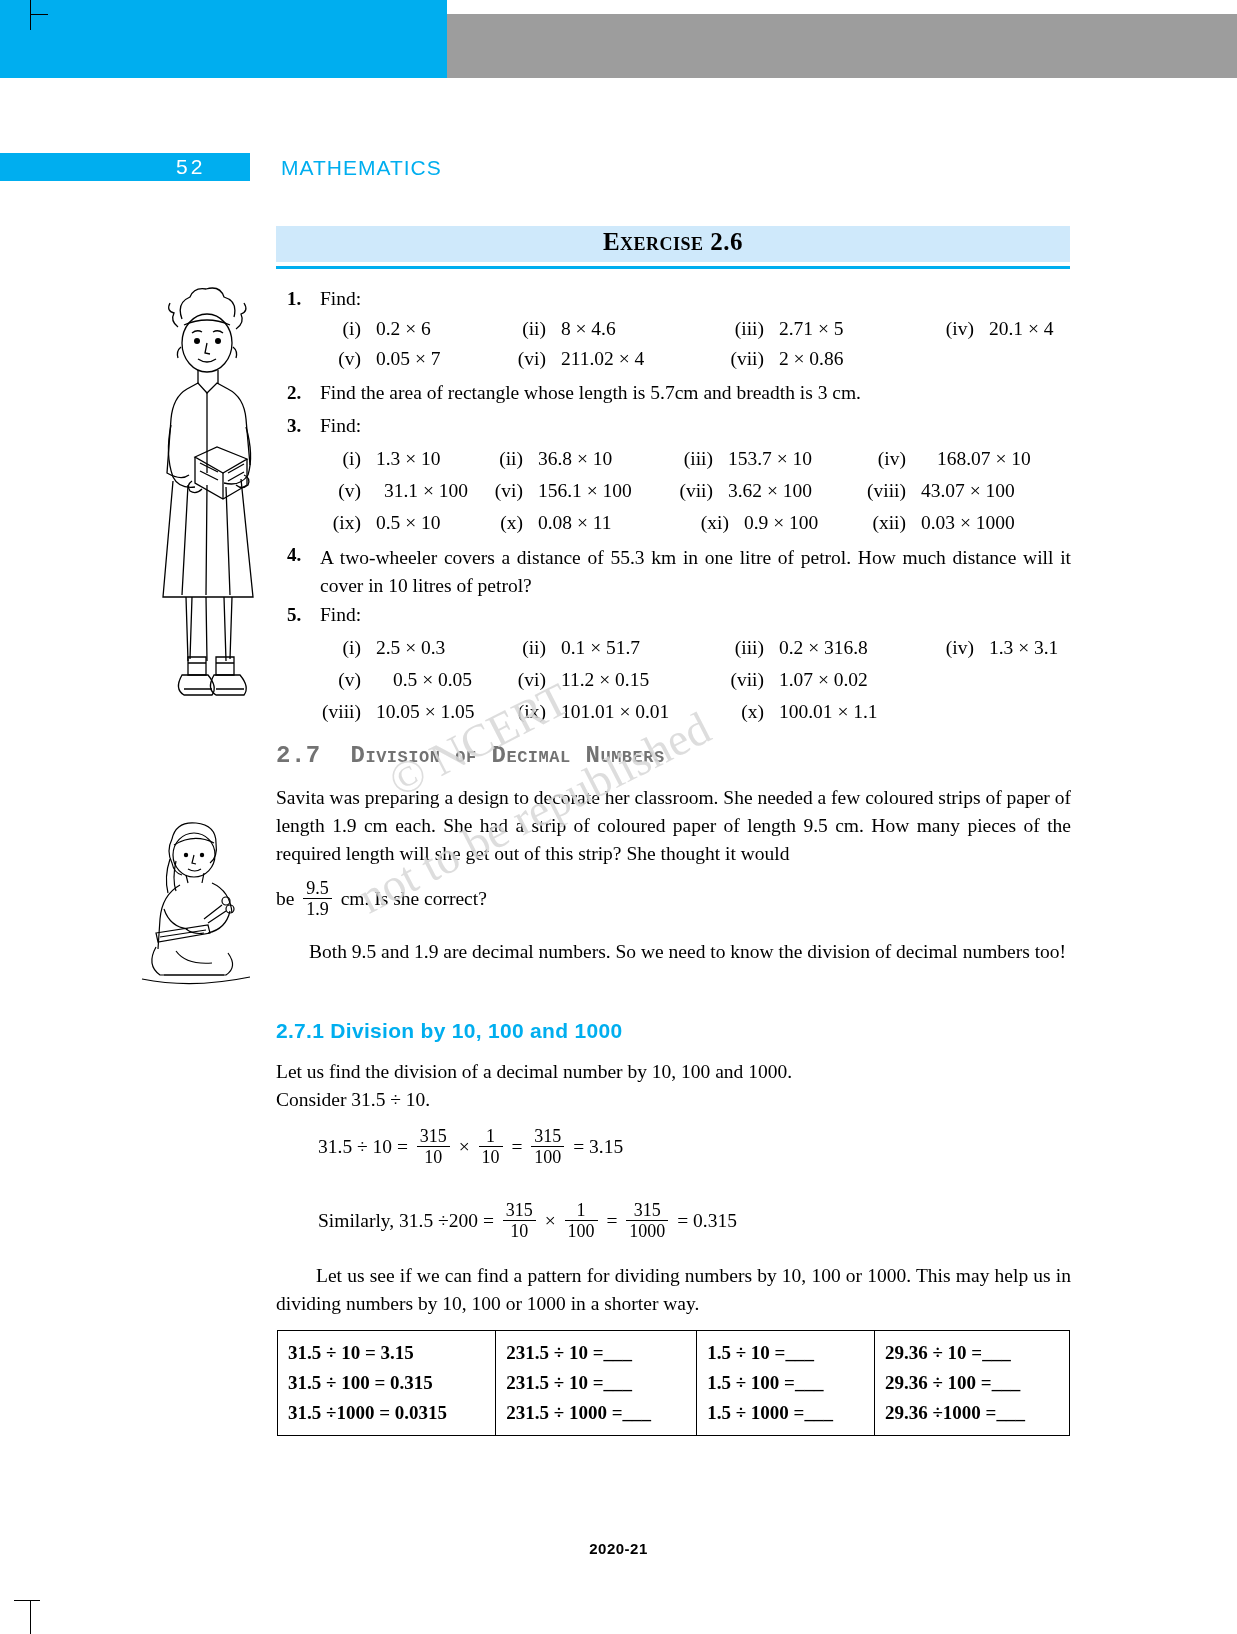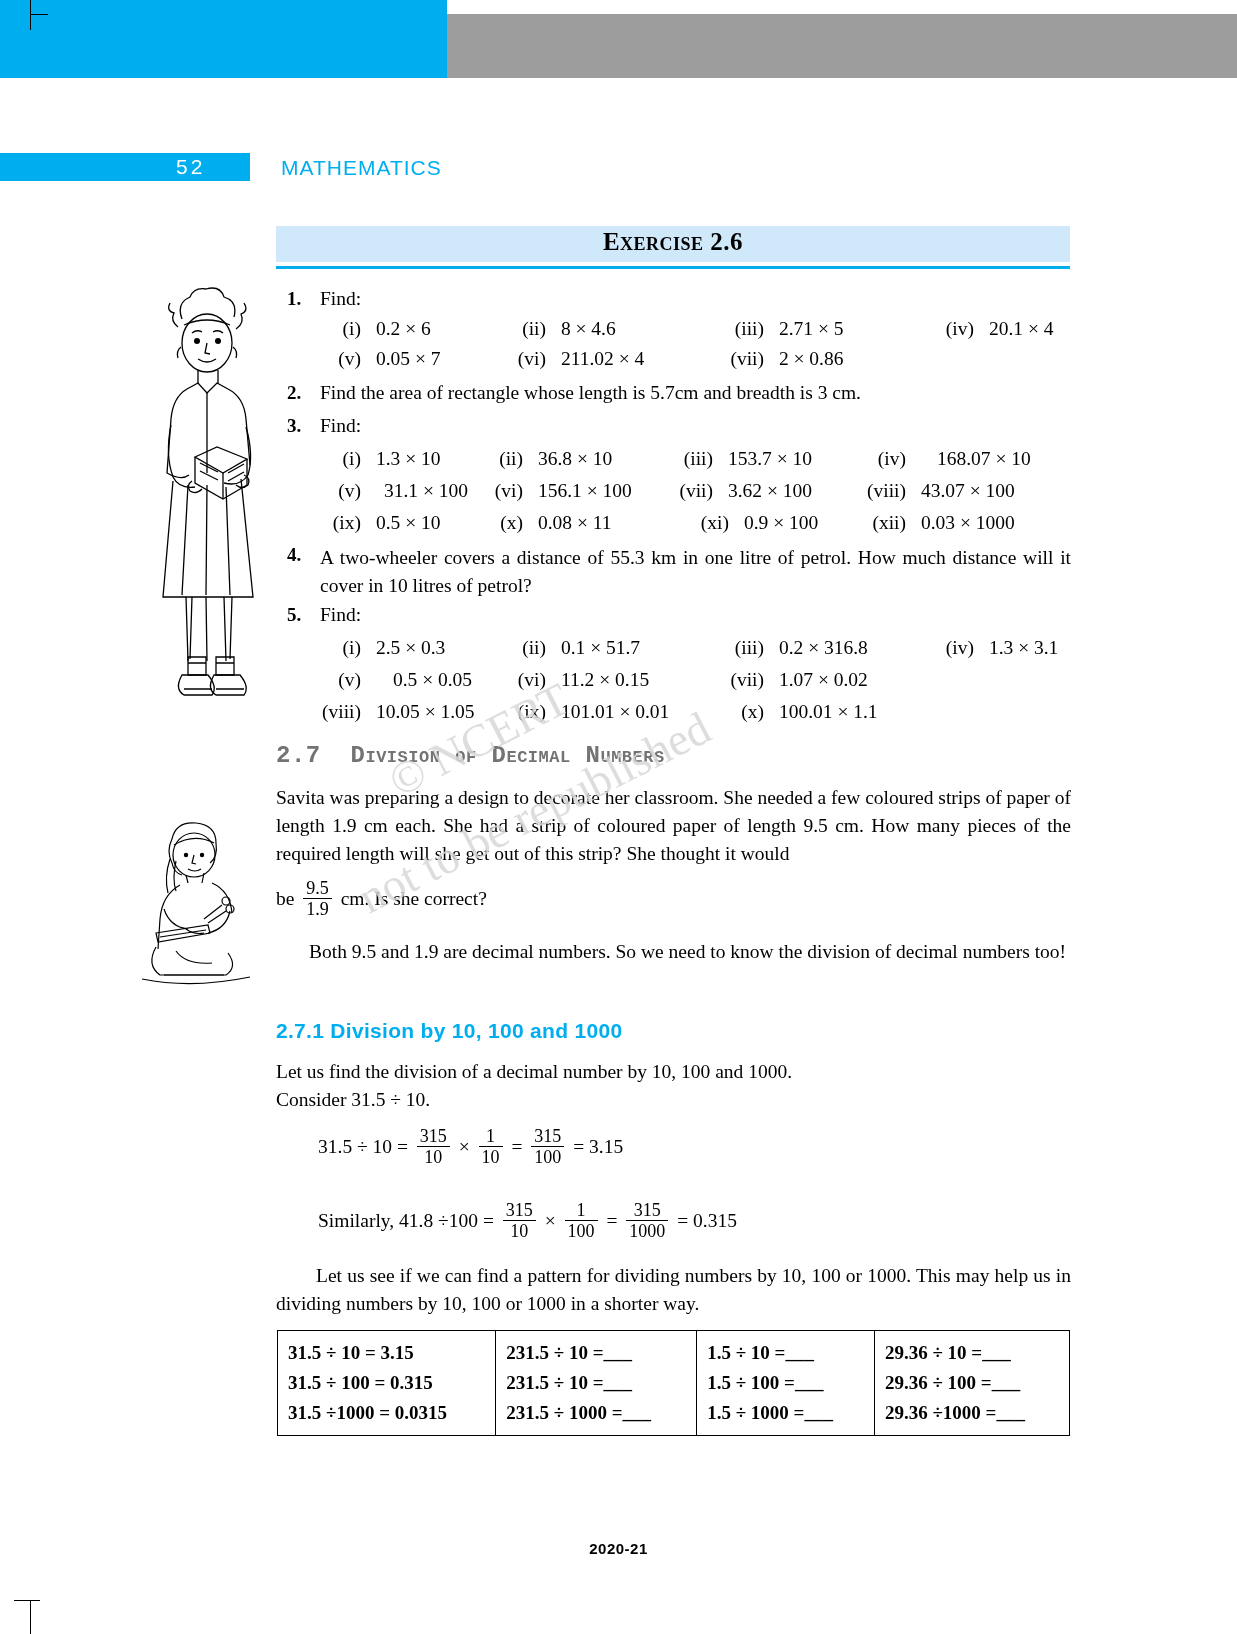--- a/index.html
+++ b/index.html
@@ -422,21 +422,21 @@
   </span>
   <span>=</span>
   <span class="frac">
     <span class="num">315</span>
     <span class="den">100</span>
   </span>
   <span>= 3.15</span>
 </div>
 
 <div class="eqn" style="left:318px; top:1202px;">
-  <span>Similarly, 41.8 ÷100 =</span>
+  <span>Similarly, 31.5 ÷200 =</span>
   <span class="frac">
     <span class="num">315</span>
     <span class="den">10</span>
   </span>
   <span>×</span>
   <span class="frac">
     <span class="num">1</span>
     <span class="den">100</span>
   </span>
   <span>=</span>

